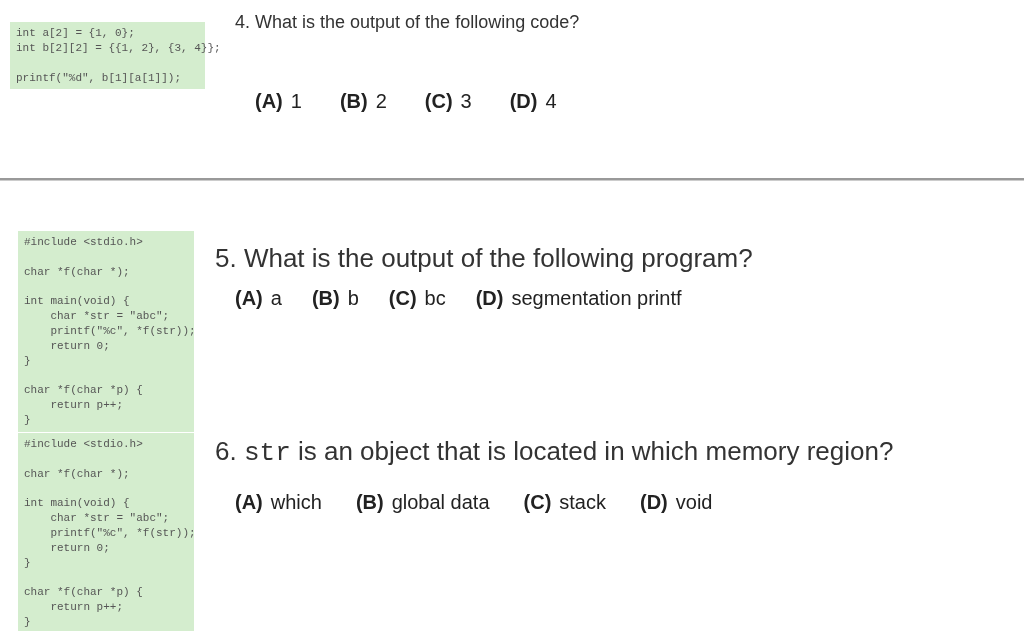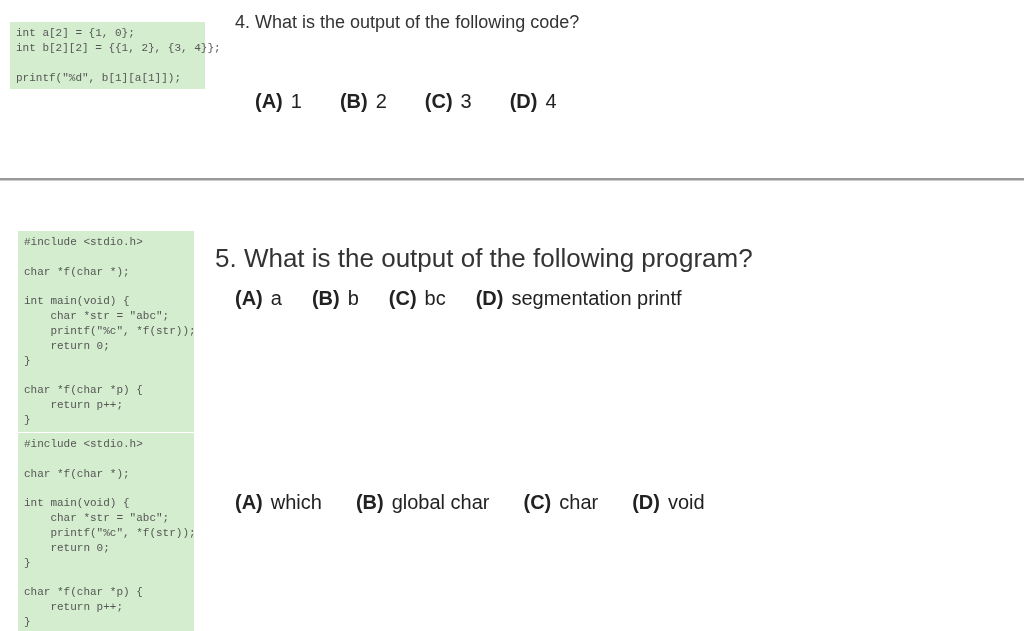--- a/index.html
+++ b/index.html
@@ -180,31 +180,32 @@
 
 int main(void) {
     char *str = "abc";
     printf("%c", *f(str));
     return 0;
 }
 
 char *f(char *p) {
     return p++;
 }</div>
+  <div class="question-q6"><span>6. </span><span class="code-mono">str</span><span>  is an object that is located in which memory region?</span></div>
   <div class="answers answers-q6">
     <span class="answer-item">
         <span class="answer-letter">(A)</span>
         <span>which</span>
       </span>
     <span class="answer-item">
         <span class="answer-letter">(B)</span>
-        <span>global char</span>
+        <span>global data</span>
       </span>
     <span class="answer-item">
         <span class="answer-letter">(C)</span>
-        <span>char</span>
+        <span>stack</span>
       </span>
     <span class="answer-item">
         <span class="answer-letter">(D)</span>
         <span>void</span>
       </span>
   </div>
 </div>
 
 </body></html>

